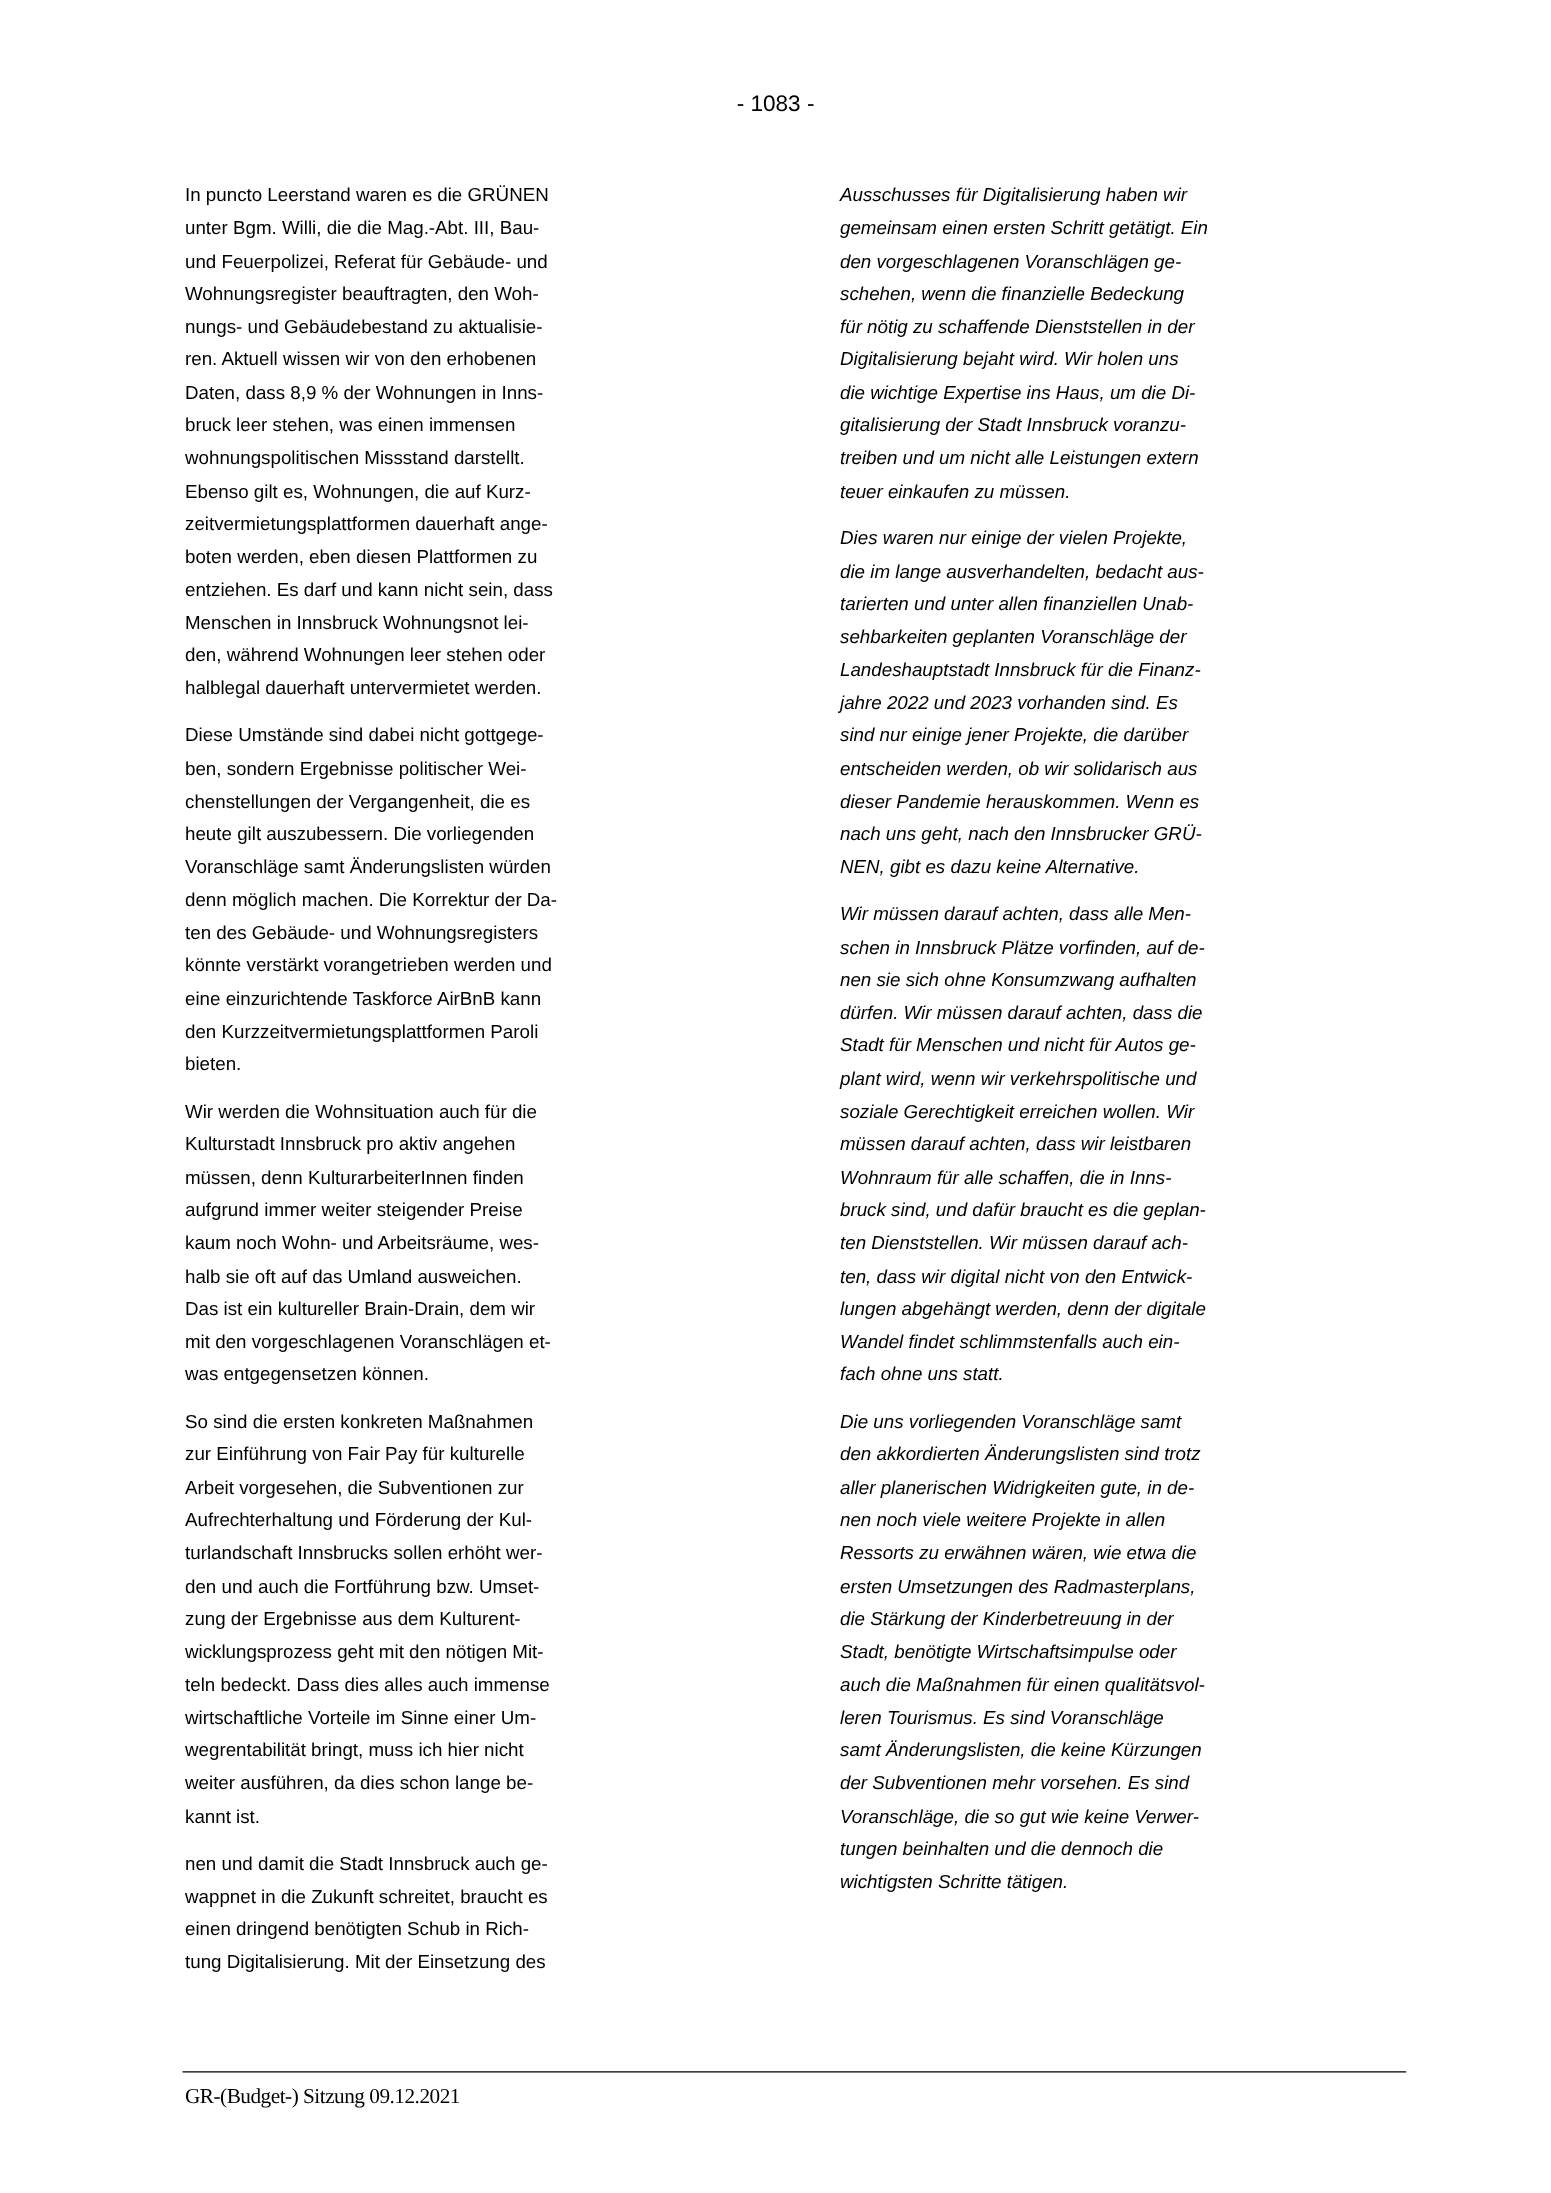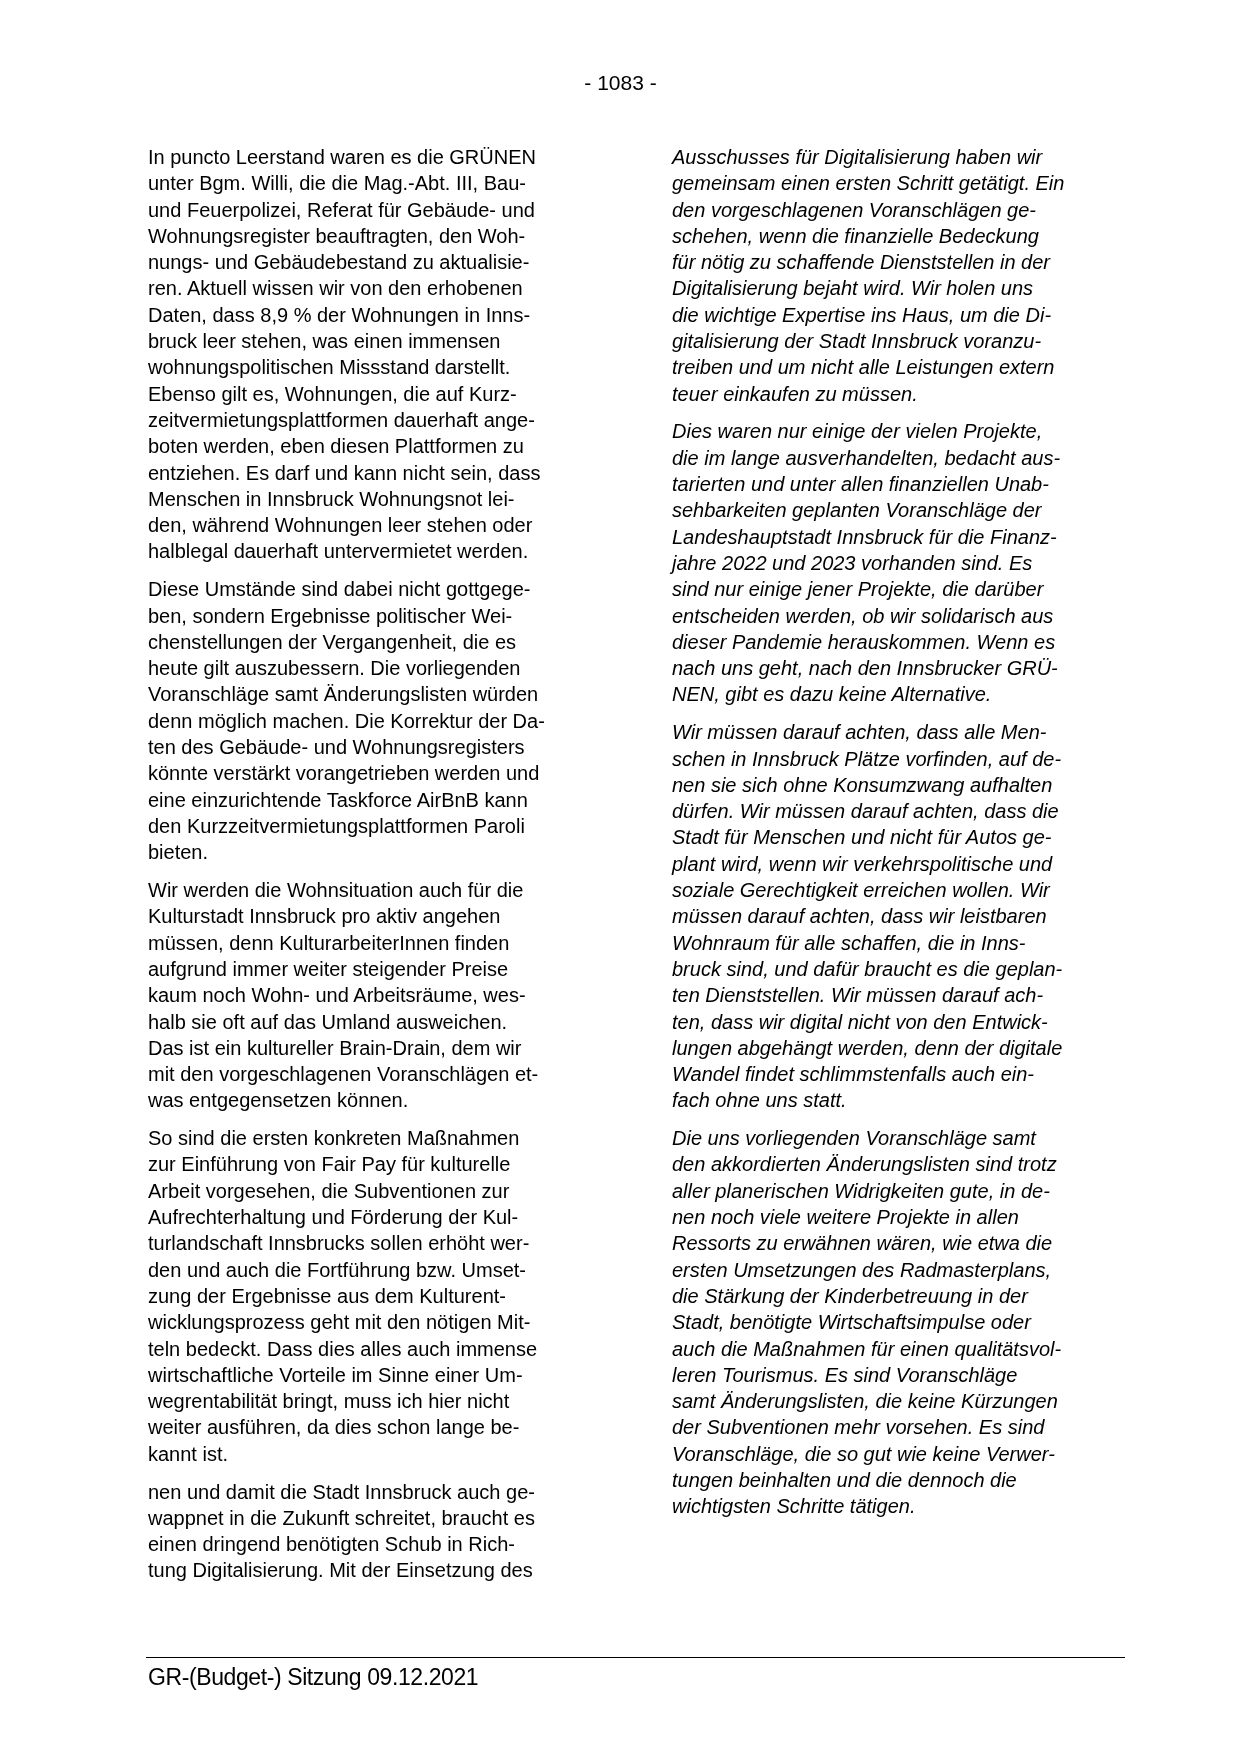--- a/index.html
+++ b/index.html
@@ -14,28 +14,28 @@
       overflow: hidden;
       font-family: "Liberation Sans", "DejaVu Sans", sans-serif;
       color: #000000;
     }
     .page-number {
       position: absolute;
       top: 72px;
       left: 0;
       width: 1241px;
       text-align: center;
-      font-size: 21px;
+      font-size: 18px;
       line-height: 22px;
     }
     .column {
       position: absolute;
       top: 144px;
       width: 455px;
-      font-size: 20px;
+      font-size: 15px;
       line-height: 26.3px;
     }
     .col-left { left: 148px; }
     .col-right { left: 672px; font-style: italic; }
     .para {
       margin: 0 0 11.5px 0;
       padding: 0;
     }
     .line {
       display: block;
@@ -46,23 +46,24 @@
       top: 1657px;
       left: 146px;
       width: 979px;
       height: 0;
       border-top: 1.6px solid #000000;
     }
     .footer-text {
       position: absolute;
       top: 1667px;
       left: 148px;
-      font-size: 23px;
+      font-size: 17px;
       line-height: 20px;
       letter-spacing: -0.4px;
+      font-family: Liberation Serif, serif;
     }
   </style>
 </head>
 <body>
 
 <div class="page-number">- 1083 -</div>
 
 <div class="column col-left">
     <p class="para">
       <span class="line">In puncto Leerstand waren es die GRÜNEN</span>

